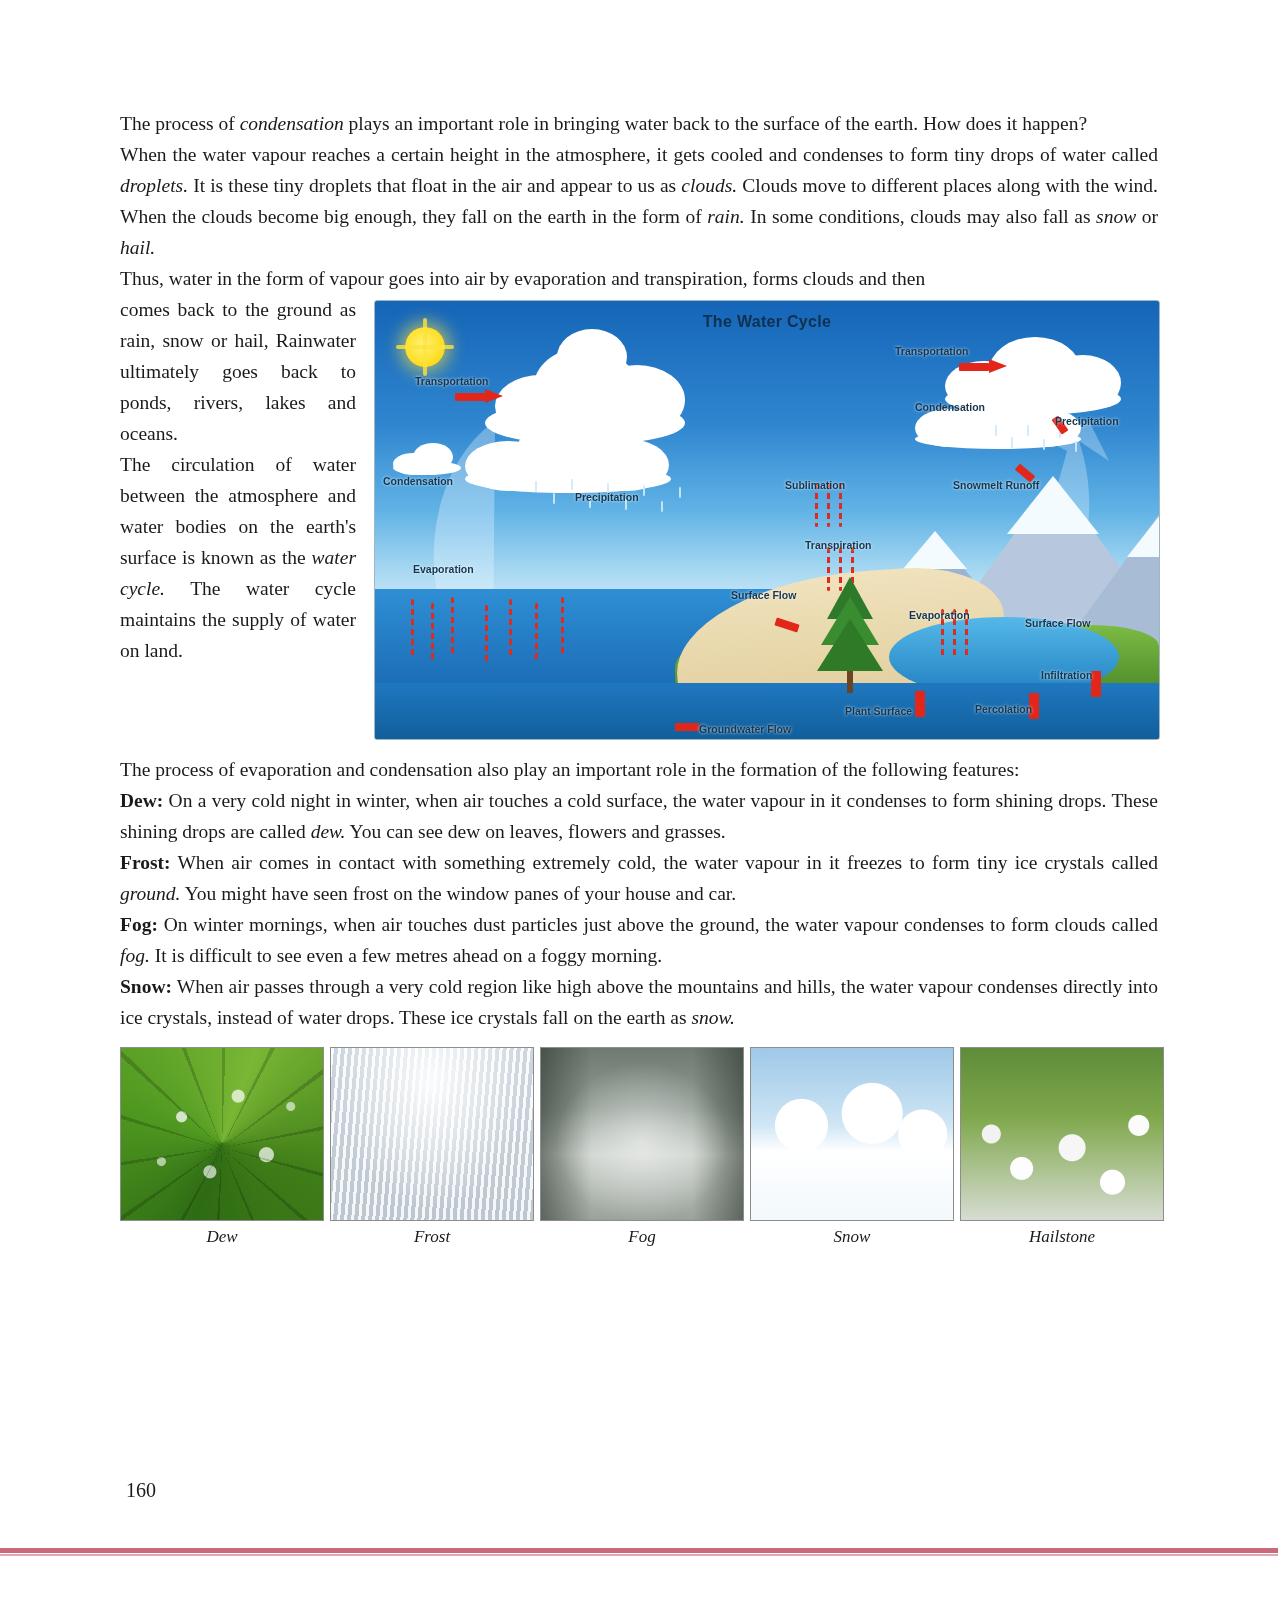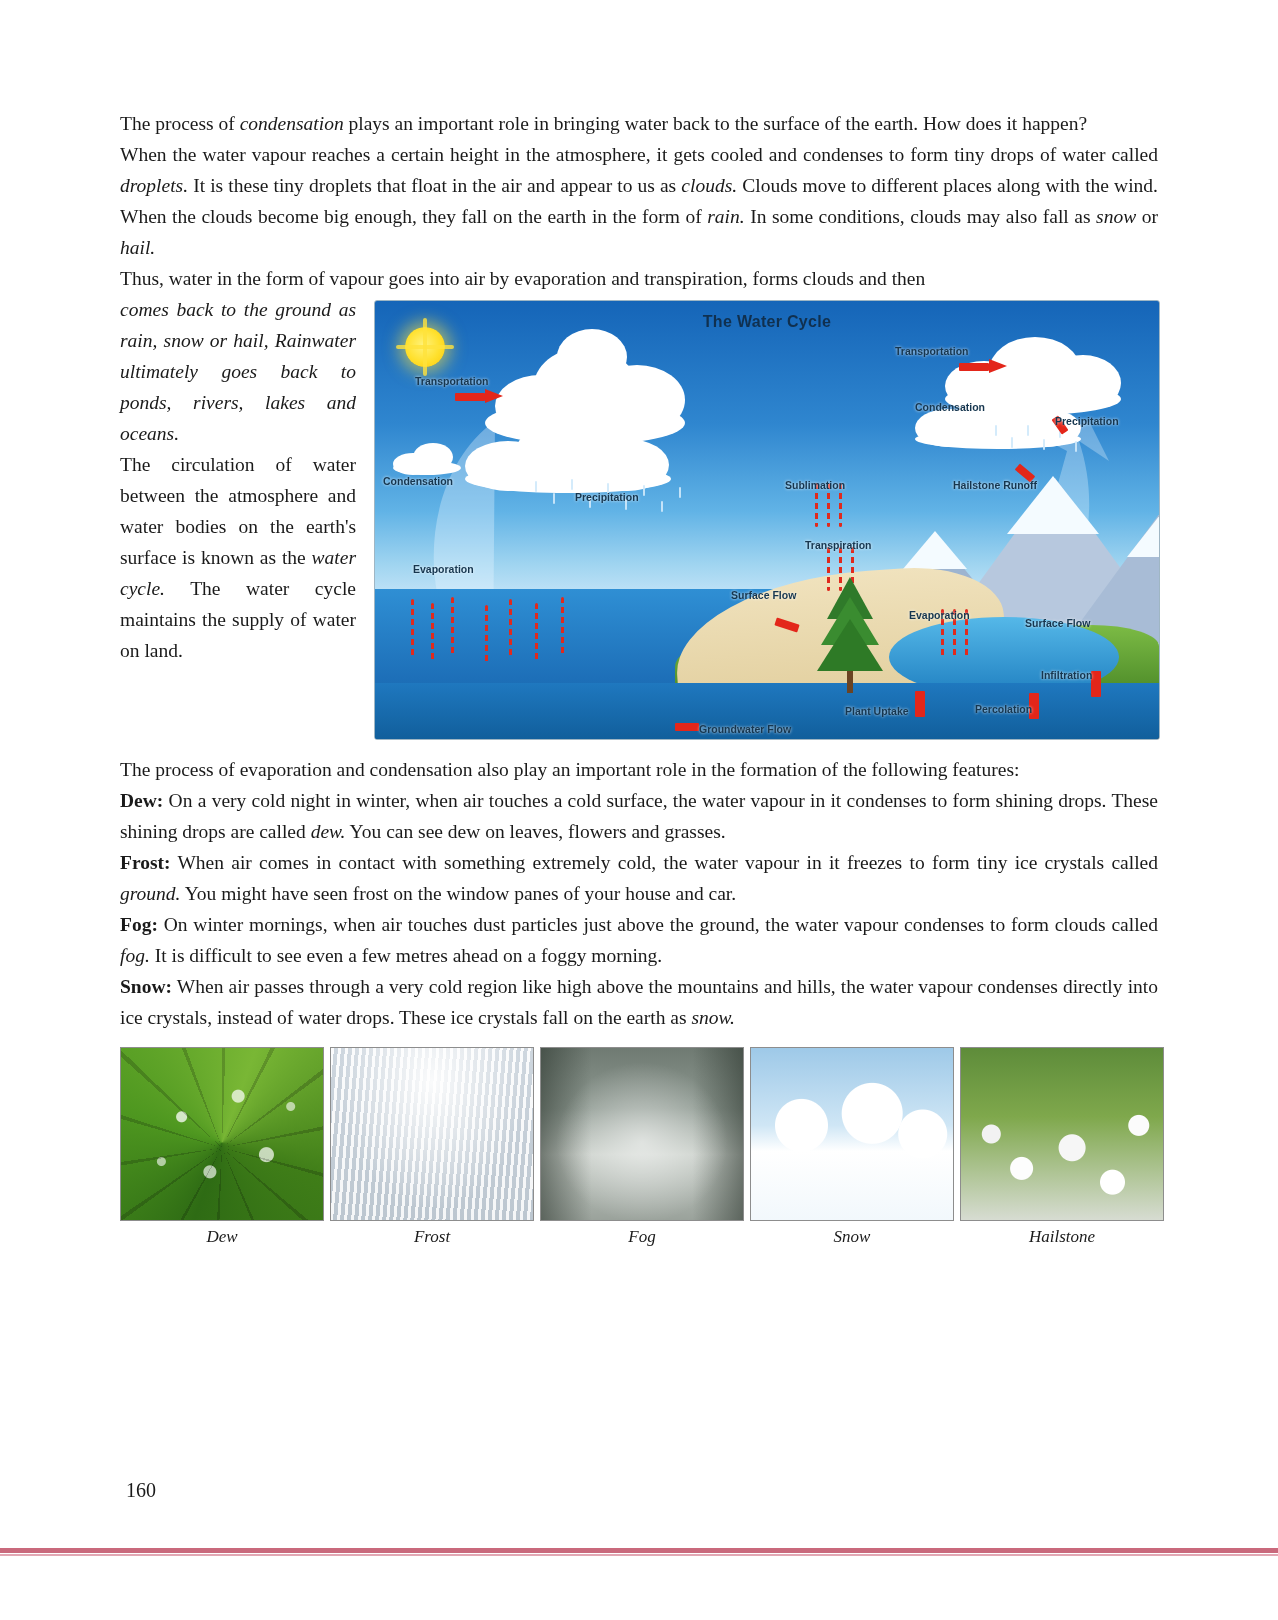--- a/index.html
+++ b/index.html
@@ -397,33 +397,33 @@
 
           <div class="lbl" style="left:40px; top:74px;">Transportation</div>
           <div class="lbl" style="left:520px; top:44px;">Transportation</div>
           <div class="lbl" style="left:8px; top:174px;">Condensation</div>
           <div class="lbl" style="left:540px; top:100px;">Condensation</div>
           <div class="lbl" style="left:200px; top:190px;">Precipitation</div>
           <div class="lbl" style="left:680px; top:114px;">Precipitation</div>
           <div class="lbl" style="left:38px; bottom:164px;">Evaporation</div>
           <div class="lbl" style="left:534px; bottom:118px;">Evaporation</div>
           <div class="lbl" style="left:410px; top:178px;">Sublimation</div>
-          <div class="lbl" style="left:578px; top:178px;">Hailstone Runoff</div>
+          <div class="lbl" style="left:578px; top:178px;">Snowmelt Runoff</div>
           <div class="lbl" style="left:430px; top:238px;">Transpiration</div>
           <div class="lbl" style="left:356px; bottom:138px;">Surface Flow</div>
           <div class="lbl" style="left:650px; bottom:110px;">Surface Flow</div>
-          <div class="lbl" style="left:470px; bottom:22px;">Plant Uptake</div>
+          <div class="lbl" style="left:470px; bottom:22px;">Plant Surface</div>
           <div class="lbl" style="left:600px; bottom:24px;">Percolation</div>
           <div class="lbl" style="left:666px; bottom:58px;">Infiltration</div>
           <div class="lbl" style="left:276px; bottom:4px;padding-left:48px;">Groundwater Flow</div>
         </div>
       </div>
 
       <div class="col-text" style="width:252px;">
-        <p style="text-align:justify;font-style:italic;"><span>comes back to the ground as rain, snow or hail, Rainwater ultimately goes back to ponds, rivers, lakes and oceans.</span></p>
+        <p style="text-align:justify;"><span>comes back to the ground as rain, snow or hail, Rainwater ultimately goes back to ponds, rivers, lakes and oceans.</span></p>
         <p style="text-align:justify;"><span>The circulation of water between the atmosphere and water bodies on the earth's surface is known as the </span><span class="it">water cycle.</span><span> The water cycle maintains the supply of water on land.</span></p>
       </div>
     </div>
 
     <p style="margin-top:8px;"><span>The process of evaporation and condensation also play an important role in the formation of the following features:</span></p>
 
     <p><span class="bd">Dew:</span><span> On a very cold night in winter, when air touches a cold surface, the water vapour in it condenses to form shining drops. These shining drops are called </span><span class="it">dew.</span><span> You can see dew on leaves, flowers and grasses.</span></p>
 
     <p><span class="bd">Frost:</span><span>  When air comes in contact with something extremely cold, the water vapour in it freezes to form tiny ice crystals called </span><span class="it">ground.</span><span> You might have seen frost on the window panes of your house and car.</span></p>
 

